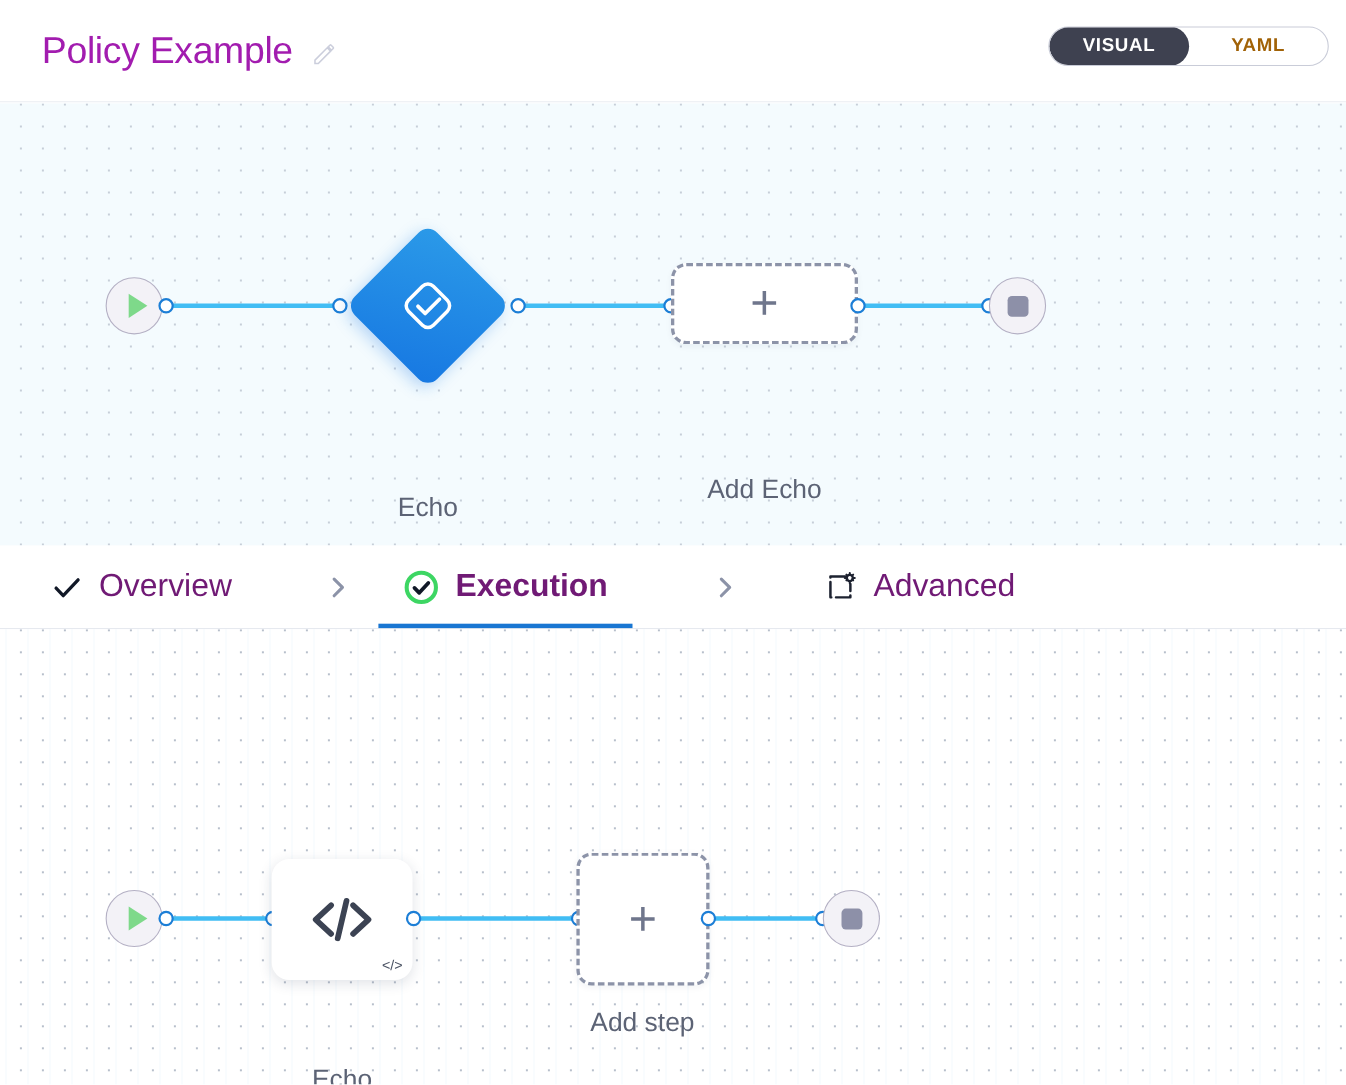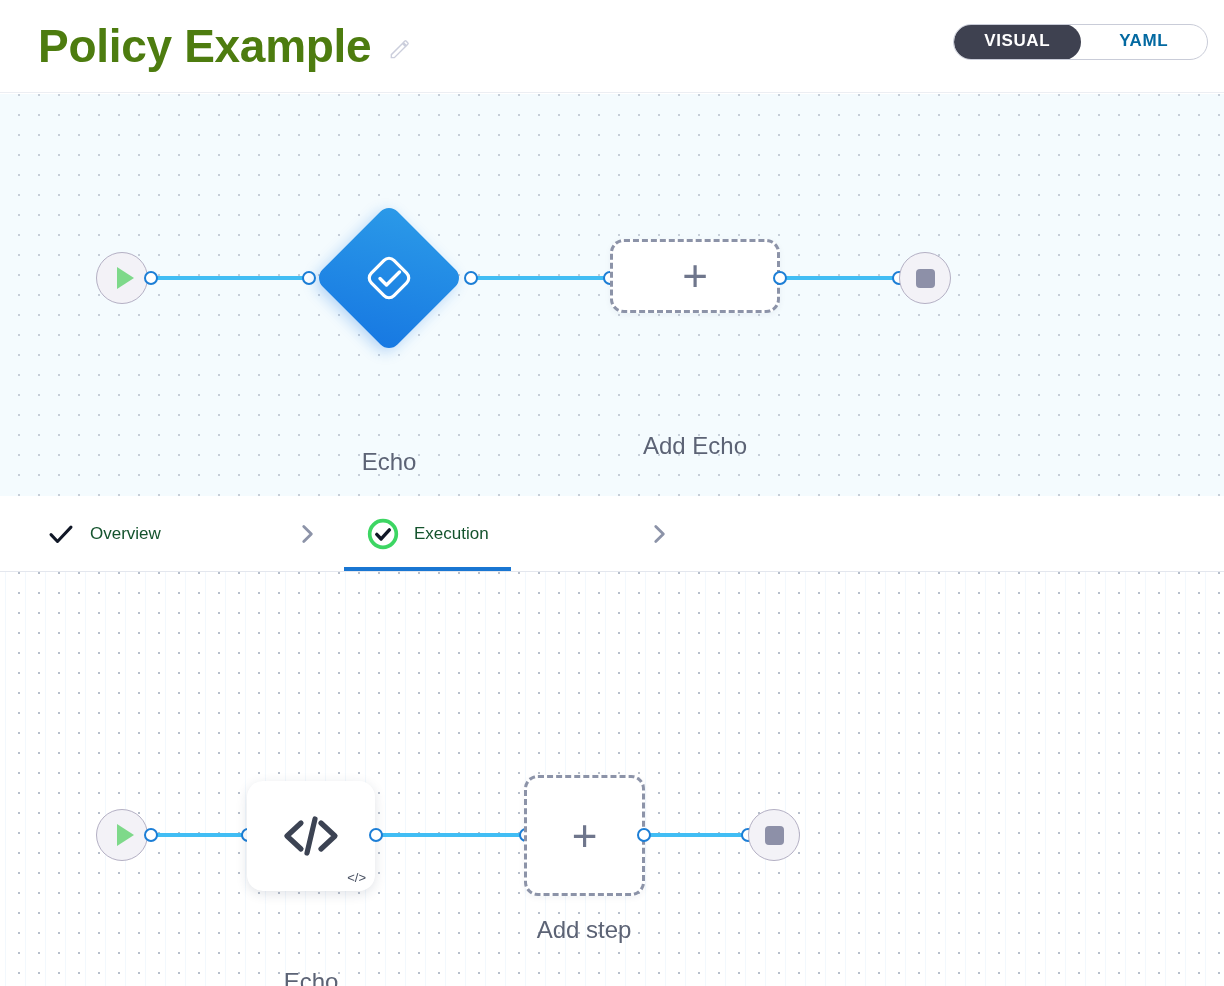--- a/index.html
+++ b/index.html
@@ -18,37 +18,37 @@
     position: absolute; left: 0; top: 0;
     width: 1224px; height: 93px;
     background: #ffffff;
     border-bottom: 1px solid #eceef3;
   }
   .title-group {
     position: absolute; left: 38px; top: 22px;
     display: flex; align-items: center; gap: 16px;
   }
   .page-title {
-    font-size: 46px; font-weight: bold; color: #4d7c0f;
+    font-size: 34px; font-weight: normal; color: #a21caf;
     letter-spacing: -0.3px; line-height: 48px; white-space: nowrap;
   }
   .edit-pencil { width: 26px; height: 26px; display: block; opacity: .85; margin-top: 5px; cursor: pointer; }
 
   
   .view-toggle {
     position: absolute; right: 16px; top: 24px;
     height: 36px; width: 255px;
     border: 1px solid #c9ccd8; border-radius: 18px;
     background: #ffffff; display: flex; align-items: center;
     overflow: hidden;
   }
   .view-toggle .seg {
     flex: 1 1 50%; height: 36px; line-height: 34px; text-align: center;
     font-size: 17px; font-weight: bold; letter-spacing: .6px;
-    color: #0369a1; cursor: pointer; user-select: none;
+    color: #a16207; cursor: pointer; user-select: none;
     border-radius: 18px;
   }
   .view-toggle .seg.active { background: #3e4150; color: #ffffff; }
 
   
   .canvas { position: absolute; left: 0; width: 1224px; overflow: hidden; }
   .canvas-top {
     top: 94px; height: 402px;
     background-color: #f4fbfe;
     background-image:
@@ -136,22 +136,22 @@
   
   .tabbar {
     position: absolute; left: 0; top: 496px; width: 1224px; height: 76px;
     background: #ffffff; border-bottom: 1px solid #e4e7ee;
   }
   .tab {
     position: absolute; top: 0; height: 75px;
     display: flex; align-items: center; gap: 14px;
     padding: 0 22px; cursor: pointer;
   }
-  .tab .tab-label { font-size: 17px; color: #14532d; white-space: nowrap; }
-  .tab.active .tab-label { font-weight: normal; }
+  .tab .tab-label { font-size: 29px; color: #701a75; white-space: nowrap; }
+  .tab.active .tab-label { font-weight: bold; }
   .tab.active::after {
     content: ""; position: absolute; left: 0; right: 0; bottom: 0;
     height: 4px; background: #1976d2;
   }
   .tab-sep {
     position: absolute; top: 0; height: 75px;
     display: flex; align-items: center; color: #8c93a8;
   }
 </style>
 </head>
@@ -235,20 +235,28 @@
       </svg>
       <span class="tab-label">Execution</span>
     </div>
 
     <div class="tab-sep" style="left:646px;">
       <svg width="26" height="26" viewBox="0 0 24 24" fill="none">
         <path d="M9 5l7 7-7 7" stroke="#8c93a8" stroke-width="2.6" stroke-linecap="round" stroke-linejoin="round"></path>
       </svg>
     </div>
 
+    <div class="tab" style="left:726px;">
+      <svg width="32" height="32" viewBox="0 0 24 24" fill="none">
+        <path d="M15.5 4.5H5.2v14.3h13.6V9.6" stroke="#1d2230" stroke-width="1.7" stroke-linecap="round" stroke-linejoin="round" stroke-dasharray="11 3.2" fill="none"></path>
+        <circle cx="18.4" cy="5.6" r="2.1" stroke="#1d2230" stroke-width="1.6" fill="none"></circle>
+        <path d="M18.4 2.2v1M18.4 8.2v1M15 5.6h1M20.8 5.6h1M16.1 3.3l.7.7M20 6.5l.7.7M20.7 3.3l-.7.7M16.8 6.5l-.7.7" stroke="#1d2230" stroke-width="1.4" stroke-linecap="round"></path>
+      </svg>
+      <span class="tab-label">Advanced</span>
+    </div>
   </div>
 
   <div class="canvas canvas-bottom">
 
     <div class="wire" style="left:150px; top:261px; width:106px;"></div>
     <div class="wire" style="left:376px; top:261px; width:156px;"></div>
     <div class="wire" style="left:640px; top:261px; width:115px;"></div>
 
     <div class="node" style="left:96px; top:237px;">
       <div class="terminal">

